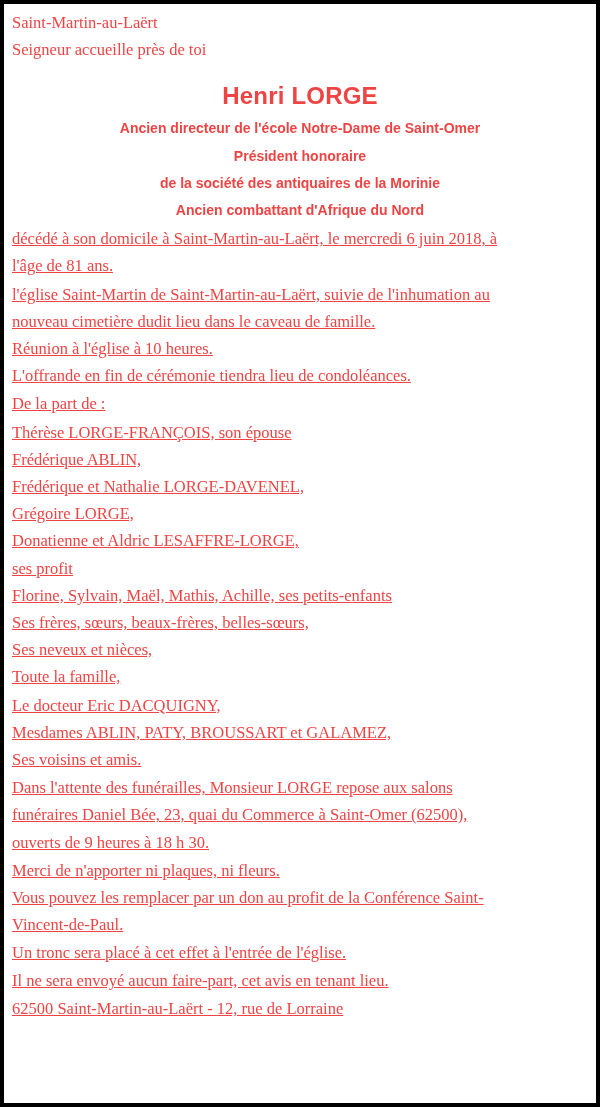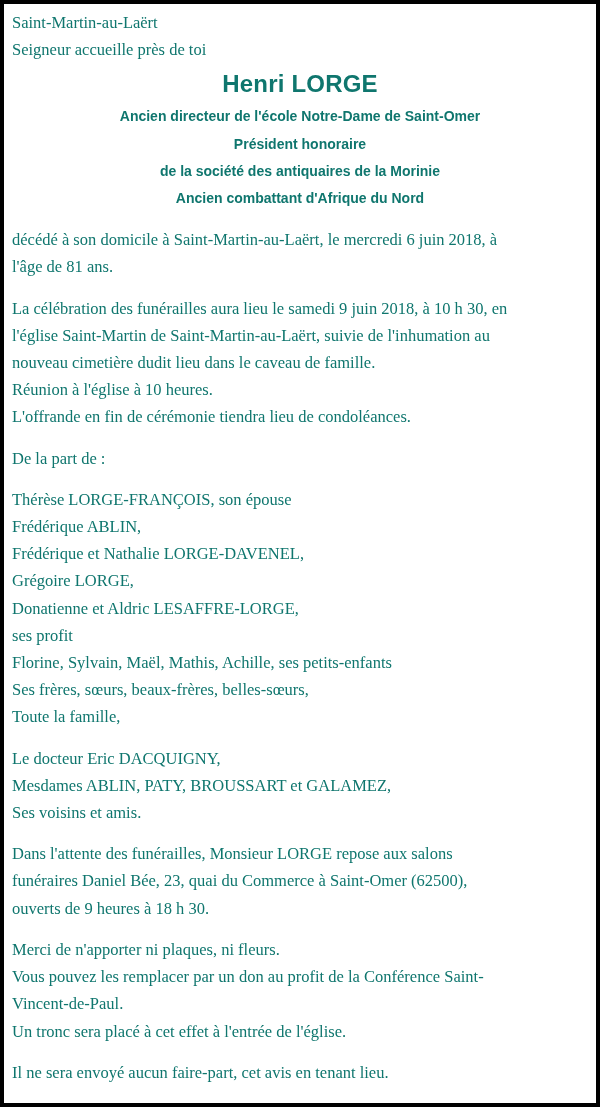--- a/index.html
+++ b/index.html
@@ -7,44 +7,45 @@
     padding: 0;
     background: #ffffff;
   }
   .page {
     width: 600px;
     height: 1107px;
     box-sizing: border-box;
     border: 4px solid #000000;
     padding: 5px 8px 8px 8px;
     background: #ffffff;
-    color: #0f766e;
+    color: #ef4444;
     font-family: "Liberation Serif", serif;
     font-size: 16.5px;
     overflow: hidden;
   }
   .line {
     line-height: 27.2px;
     white-space: nowrap;
   }
   .para {
-    margin-top: 14px;
+    margin-top: 1px;
+    text-decoration: underline;
   }
   .intro-line {
     line-height: 27.2px;
     white-space: nowrap;
   }
   .deceased-name {
     font-family: "Liberation Sans", sans-serif;
     font-weight: 700;
     font-size: 24px;
     line-height: 31px;
     text-align: center;
     letter-spacing: 0.2px;
-    margin: 5px 0 4px 0;
+    margin: 17px 0 4px 0;
   }
   .honorific-line {
     font-family: "Liberation Sans", sans-serif;
     font-weight: 700;
     font-size: 14px;
     line-height: 27.2px;
     text-align: center;
     white-space: nowrap;
   }
 </style>
@@ -65,40 +66,40 @@
       <div class="honorific-line">de la société des antiquaires de la Morinie</div>
       <div class="honorific-line">Ancien combattant d'Afrique du Nord</div>
     </div>
 
   <div class="para">
       <div class="line">décédé à son domicile à Saint-Martin-au-Laërt, le mercredi 6 juin 2018, à</div>
       <div class="line">l'âge de 81 ans.</div>
     </div>
 
   <div class="para">
-      <div class="line">La célébration des funérailles aura lieu le samedi 9 juin 2018, à 10 h 30, en</div>
       <div class="line">l'église Saint-Martin de Saint-Martin-au-Laërt, suivie de l'inhumation au</div>
       <div class="line">nouveau cimetière dudit lieu dans le caveau de famille.</div>
       <div class="line">Réunion à l'église à 10 heures.</div>
       <div class="line">L'offrande en fin de cérémonie tiendra lieu de condoléances.</div>
     </div>
 
   <div class="para">
       <div class="line">De la part de :</div>
     </div>
 
   <div class="para">
       <div class="line">Thérèse LORGE-FRANÇOIS, son épouse</div>
       <div class="line">Frédérique ABLIN,</div>
       <div class="line">Frédérique et Nathalie LORGE-DAVENEL,</div>
       <div class="line">Grégoire LORGE,</div>
       <div class="line">Donatienne et Aldric LESAFFRE-LORGE,</div>
       <div class="line">ses profit</div>
       <div class="line">Florine, Sylvain, Maël, Mathis, Achille, ses petits-enfants</div>
       <div class="line">Ses frères, sœurs, beaux-frères, belles-sœurs,</div>
+      <div class="line">Ses neveux et nièces,</div>
       <div class="line">Toute la famille,</div>
     </div>
 
   <div class="para">
       <div class="line">Le docteur Eric DACQUIGNY,</div>
       <div class="line">Mesdames ABLIN, PATY, BROUSSART et GALAMEZ,</div>
       <div class="line">Ses voisins et amis.</div>
     </div>
 
   <div class="para">

